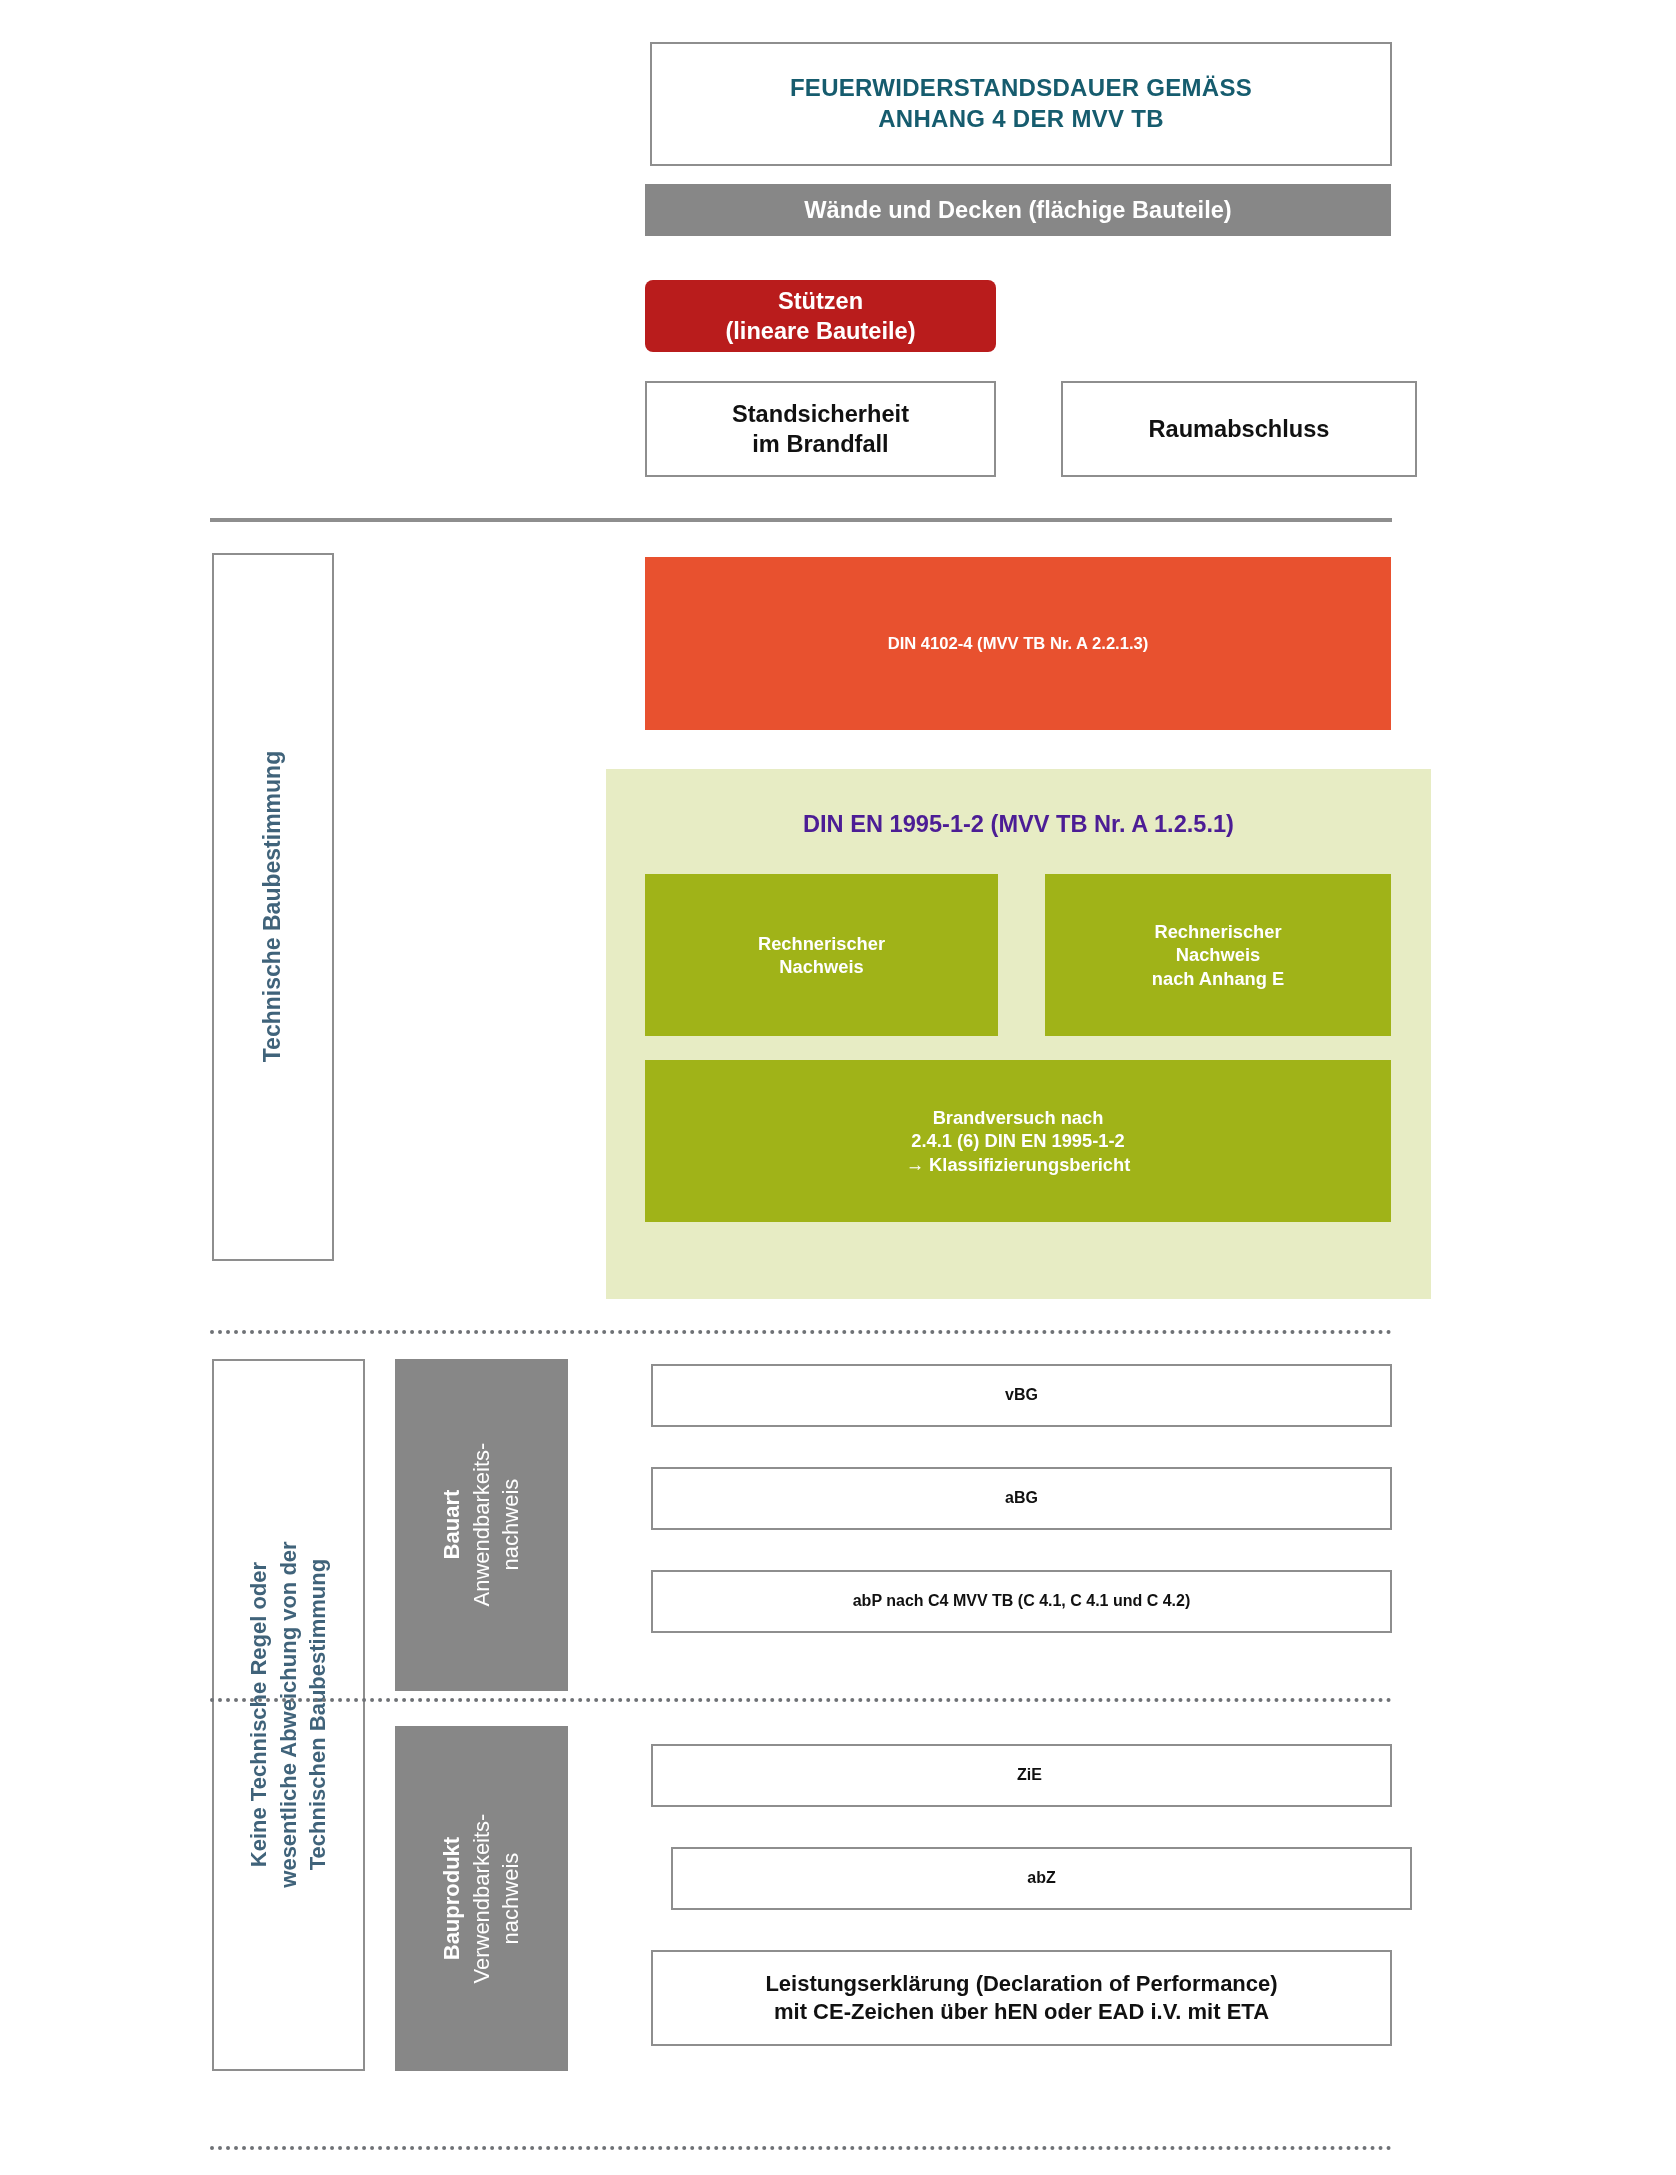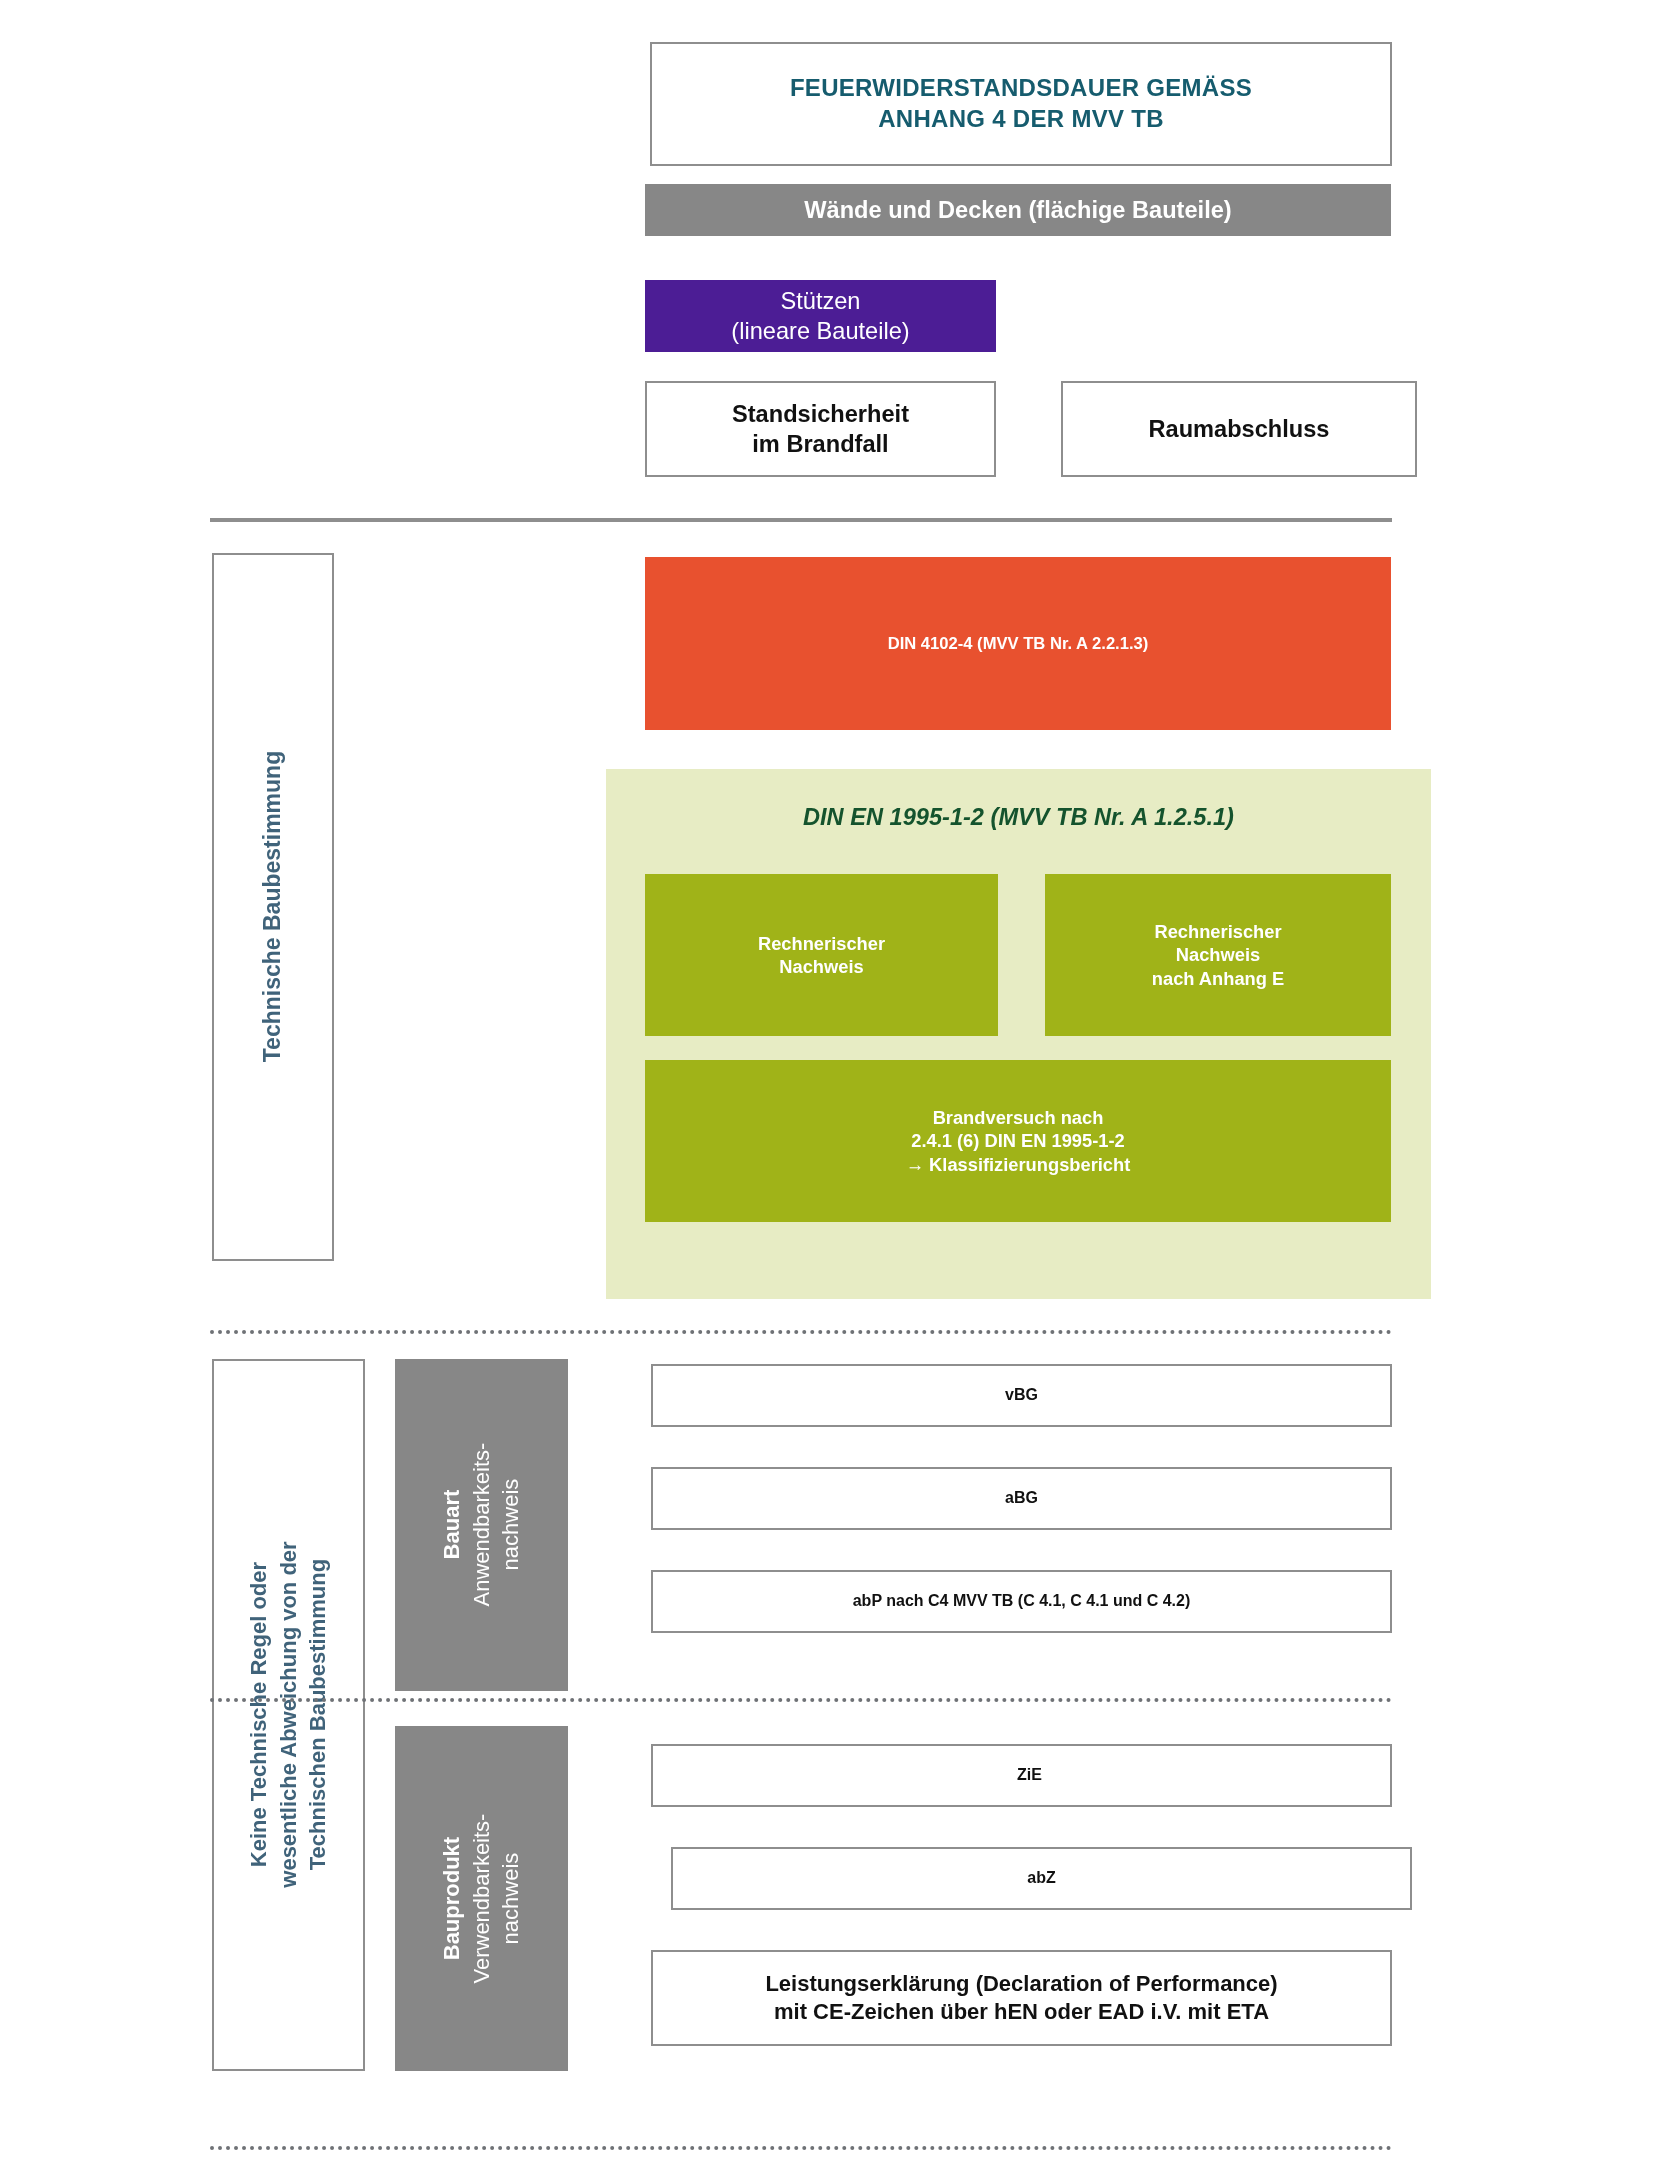--- a/index.html
+++ b/index.html
@@ -41,23 +41,24 @@
     font-weight: bold;
   }
 
   .box-gray-dark {
     background: #878787;
     color: #ffffff;
     font-weight: bold;
   }
 
   .box-gray-light {
-    background: #4c1d95;
+    background: #b91c1c;
     color: #ffffff;
-    font-weight: normal;
+    font-weight: bold;
+    border-radius: 8px;
   }
 
   .box-orange {
     background: #e8512f;
     color: #ffffff;
     font-weight: bold;
   }
 
   .panel-green {
     background: #e7ecc4;
@@ -217,27 +218,26 @@
     position: absolute;
     left: 606px;
     top: 769px;
     width: 825px;
     height: 530px;
   }
 
   #din1995-heading {
     position: absolute;
     left: 0;
-    top: 35px;
+    top: 42px;
     width: 825px;
     text-align: center;
     font-size: 23.6px;
     font-weight: bold;
-    color: #14532d;
-    font-style: italic;
+    color: #4c1d95;
   }
 
   #rechn-1 {
     left: 39px;
     top: 105px;
     width: 353px;
     height: 162px;
     font-size: 18.3px;
   }
 

